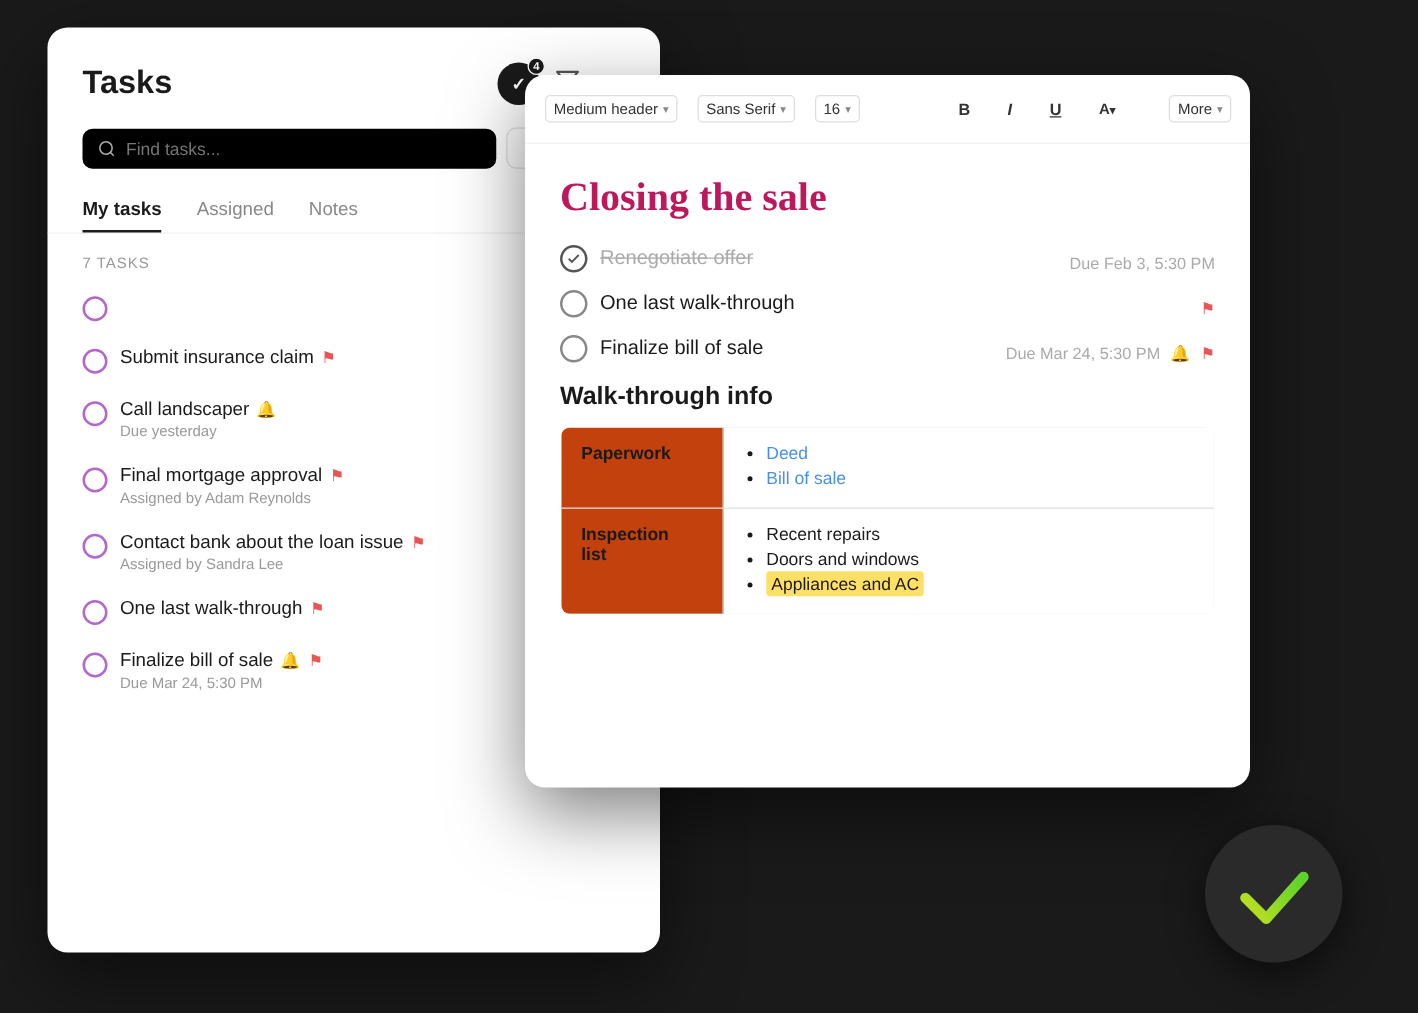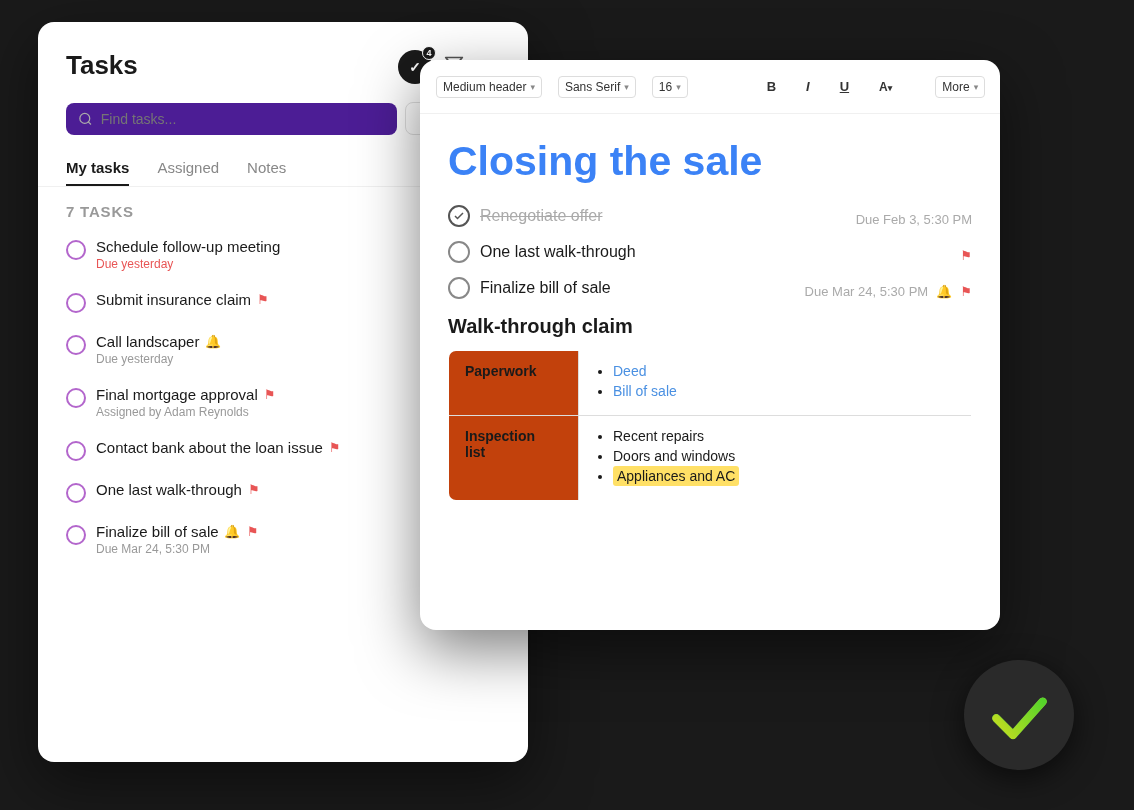--- a/index.html
+++ b/index.html
@@ -93,21 +93,21 @@
       margin: 0 28px 16px 28px;
       display: flex;
       align-items: center;
       gap: 8px;
     }
 
     .search-input-wrapper {
       flex: 1;
       display: flex;
       align-items: center;
-      background: #4c1d95;
+      background: #000000;
       border-radius: 8px;
       padding: 8px 12px;
       gap: 8px;
       justify-content: space-between;
     }
 
     .search-input-wrapper input {
       border: none;
       background: transparent;
       font-size: 14px;
@@ -153,22 +153,22 @@
       position: relative;
     }
 
     .tab.active {
       color: #1a1a1a;
       font-weight: 700;
       border-bottom: 2.5px solid #1a1a1a;
     }
 
     .tasks-count {
-      font-size: 15px;
-      font-weight: 700;
+      font-size: 12px;
+      font-weight: 400;
       color: #999;
       letter-spacing: 0.8px;
       padding: 6px 28px 8px 28px;
       text-transform: uppercase;
     }
 
     .task-list {
       padding: 0 14px;
       overflow-y: auto;
     }
@@ -310,24 +310,25 @@
       white-space: nowrap;
     }
 
     .notes-content {
       padding: 24px 28px;
       overflow-y: auto;
       height: calc(100% - 54px);
     }
 
     .notes-title {
-      font-size: 41px;
+      font-size: 32px;
       font-weight: 700;
-      color: #3b82f6;
+      color: #be185d;
       margin-bottom: 20px;
+      font-family: Liberation Serif, serif;
     }
 
     .task-row {
       display: flex;
       align-items: flex-end;
       justify-content: space-between;
       margin-bottom: 14px;
     }
 
     .task-row-left {
@@ -485,24 +486,20 @@
     <div class="tab">Assigned</div>
     <div class="tab">Notes</div>
   </div>
 
   <div class="tasks-count">7 TASKS</div>
 
   <div class="task-list">
 
     <div class="task-item">
       <div class="task-circle"></div>
-      <div class="task-content">
-        <div class="task-name">Schedule follow-up meeting</div>
-        <div class="task-sub overdue">Due yesterday</div>
-      </div>
     </div>
 
     <div class="task-item">
       <div class="task-circle"></div>
       <div class="task-content">
         <div class="task-name">
           Submit insurance claim
           <span class="flag-icon">⚑</span>
         </div>
       </div>
@@ -530,20 +527,21 @@
       </div>
     </div>
 
     <div class="task-item">
       <div class="task-circle"></div>
       <div class="task-content">
         <div class="task-name">
           Contact bank about the loan issue
           <span class="flag-icon">⚑</span>
         </div>
+        <div class="task-sub">Assigned by Sandra Lee</div>
       </div>
     </div>
 
     <div class="task-item">
       <div class="task-circle"></div>
       <div class="task-content">
         <div class="task-name">
           One last walk-through
           <span class="flag-icon">⚑</span>
         </div>
@@ -629,21 +627,21 @@
         <div class="note-task-circle"></div>
         <span class="note-task-text">Finalize bill of sale</span>
       </div>
       <div class="task-row-right">
         <span class="due-text">Due Mar 24, 5:30 PM</span>
         <span class="bell-icon">🔔</span>
         <span class="flag-icon">⚑</span>
       </div>
     </div>
 
-    <div class="section-header">Walk-through claim</div>
+    <div class="section-header">Walk-through info</div>
 
     <table class="info-table">
       <tbody>
         <tr>
           <td class="col-header">Paperwork</td>
           <td class="col-content">
             <ul>
               <li><a href="#">Deed</a></li>
               <li><a href="#">Bill of sale</a></li>
             </ul>

